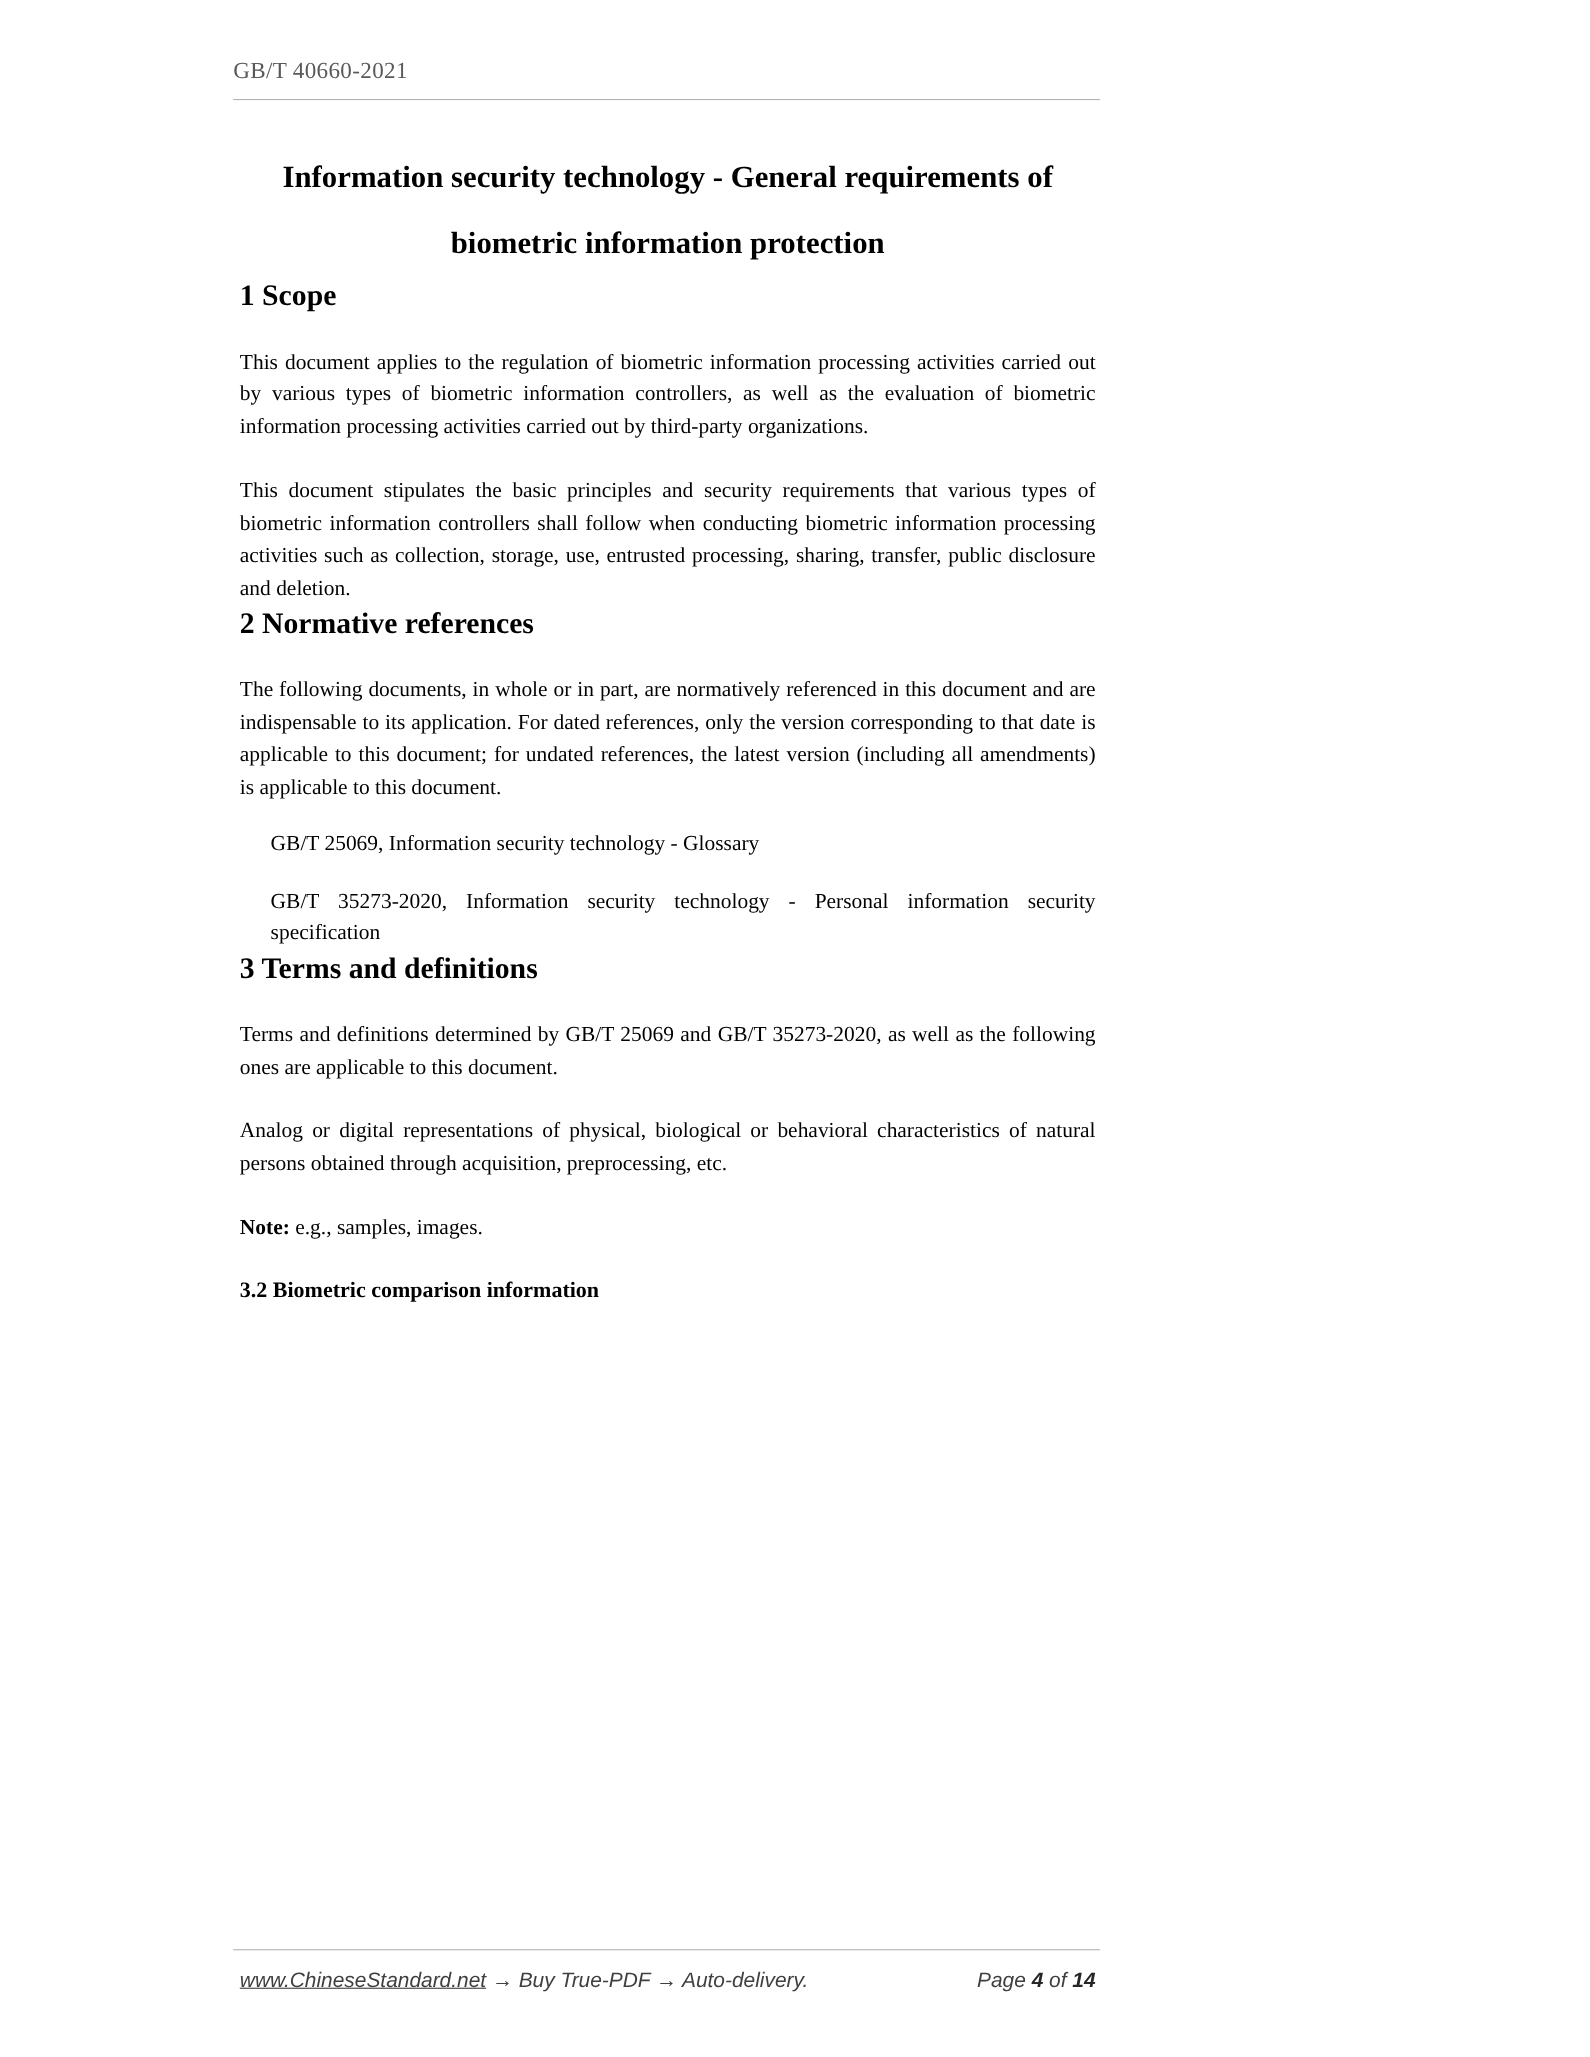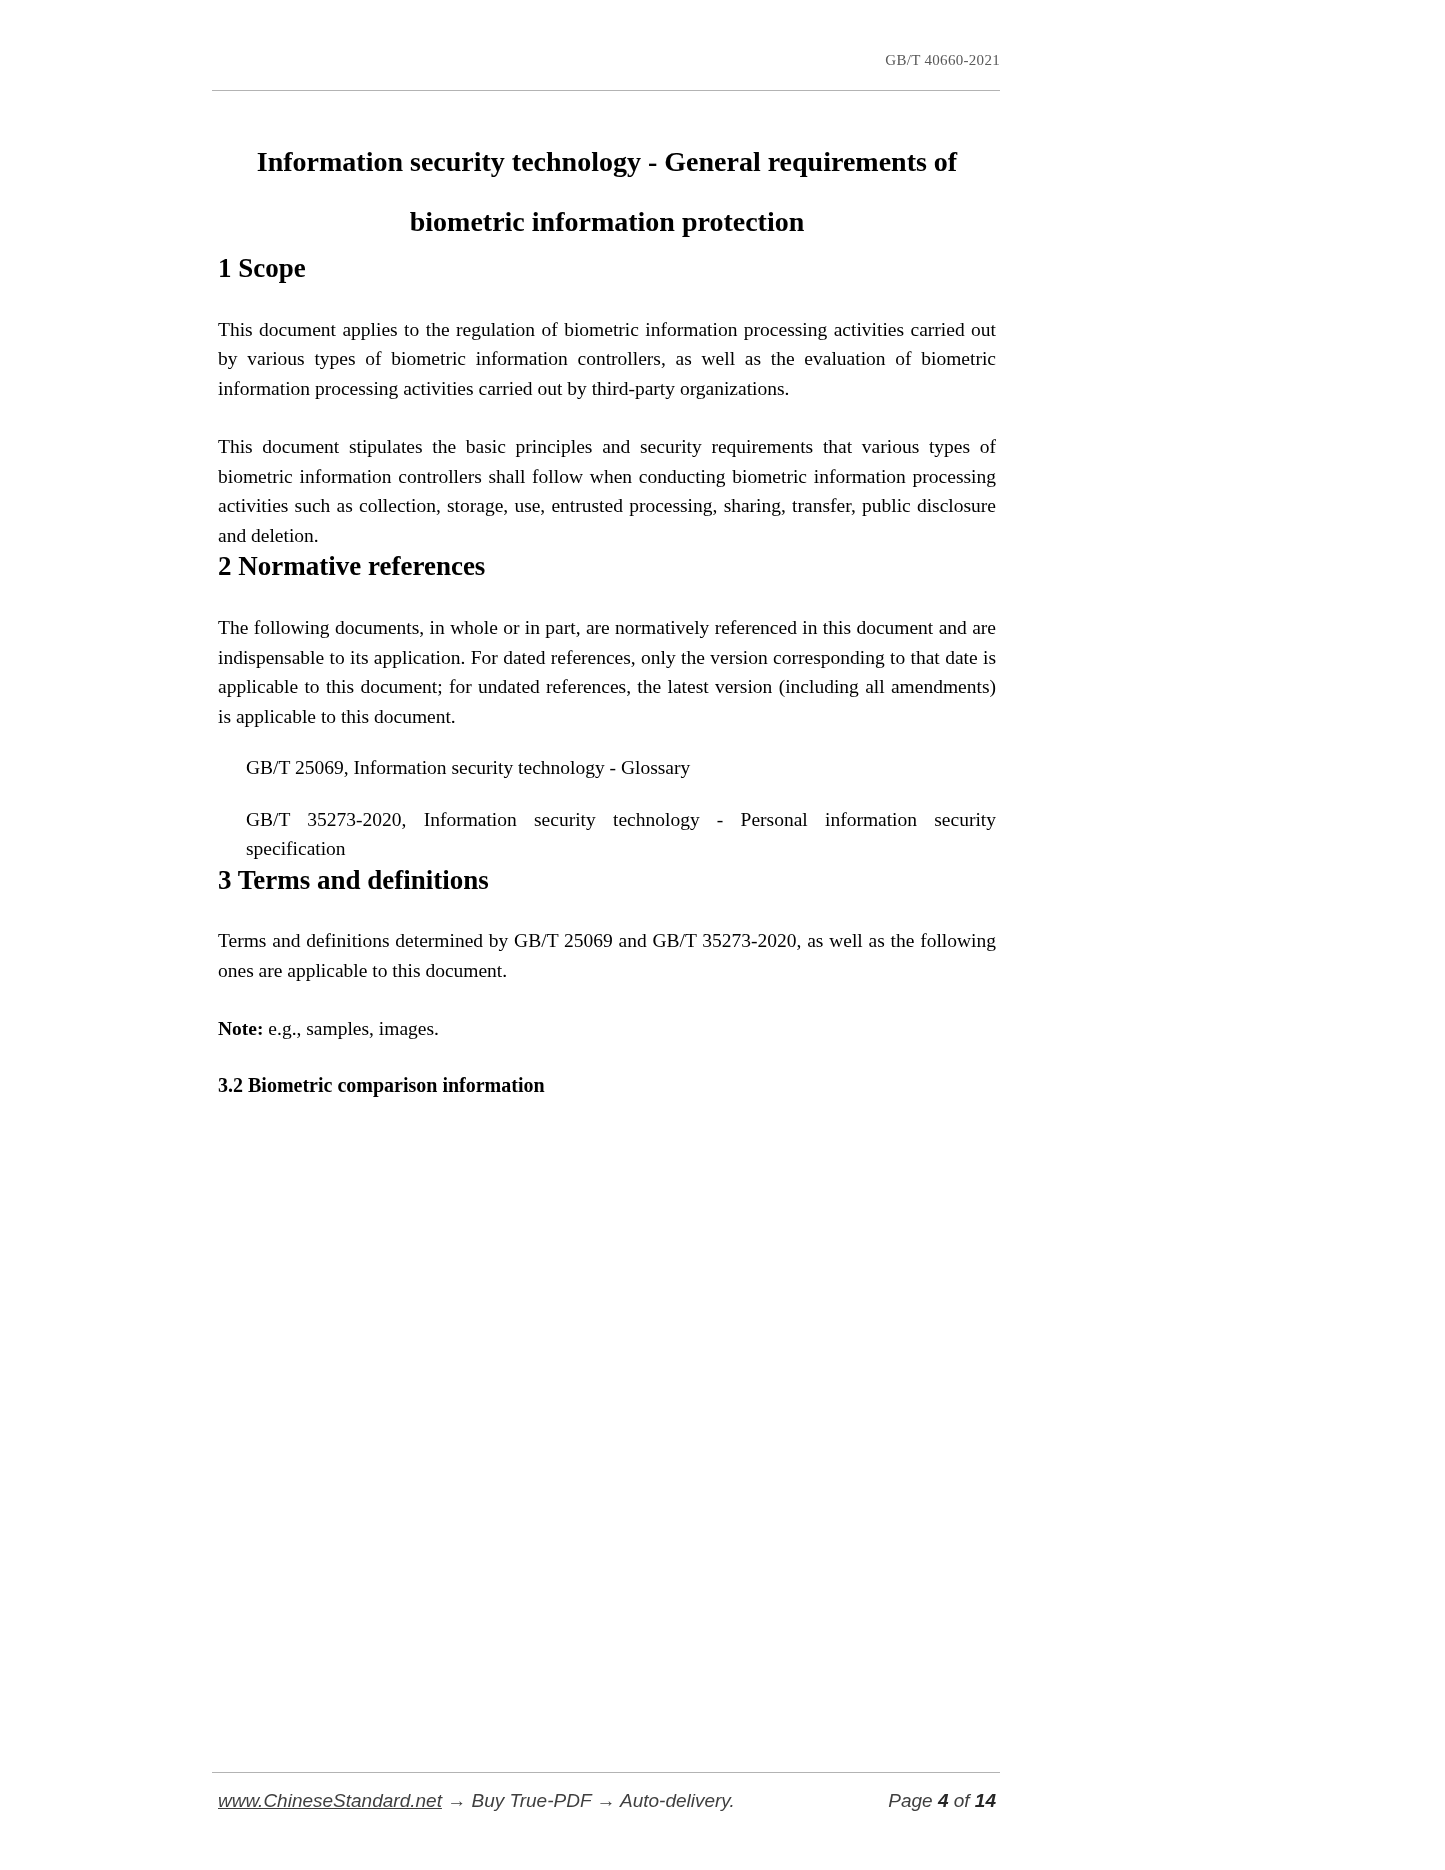--- a/index.html
+++ b/index.html
@@ -9,22 +9,22 @@
     height: 1870px;
     position: relative;
     font-family: "Liberation Serif", serif;
     color: #000000;
   }
   .doc-header {
     position: absolute;
     top: 52px;
     left: 212px;
     width: 788px;
-    text-align: right;
-    font-size: 15px;
+    text-align: left;
+    font-size: 21px;
     color: #595959;
     letter-spacing: 0.3px;
   }
   .header-divider {
     position: absolute;
     top: 90px;
     left: 212px;
     width: 788px;
     border: none;
     border-top: 1px solid #b3b3b3;
@@ -115,20 +115,21 @@
   <p class="body-para">This document stipulates the basic principles and security requirements that various types of biometric information controllers shall follow when conducting biometric information processing activities such as collection, storage, use, entrusted processing, sharing, transfer, public disclosure and deletion.</p>
 
   <h2 class="section-heading">2 Normative references</h2>
   <p class="body-para">The following documents, in whole or in part, are normatively referenced in this document and are indispensable to its application. For dated references, only the version corresponding to that date is applicable to this document; for undated references, the latest version (including all amendments) is applicable to this document.</p>
   <p class="ref-para">GB/T 25069, Information security technology - Glossary</p>
   <p class="ref-para">GB/T 35273-2020, Information security technology - Personal information security specification</p>
 
   <h2 class="section-heading">3 Terms and definitions</h2>
   <p class="body-para">Terms and definitions determined by GB/T 25069 and GB/T 35273-2020, as well as the following ones are applicable to this document.</p>
 
+  <p class="body-para">Analog or digital representations of physical, biological or behavioral characteristics of natural persons obtained through acquisition, preprocessing, etc.</p>
 
   <p class="body-para"><span class="note-label">Note:</span><span> e.g., samples, images.</span></p>
 
   <h3 class="sub-heading">3.2 Biometric comparison information</h3>
 
 </div>
 
 <hr class="footer-divider">
 <div class="footer">
   <div class="footer-left"><span class="footer-link">www.ChineseStandard.net</span><span> → Buy True-PDF → Auto-delivery.</span></div>

